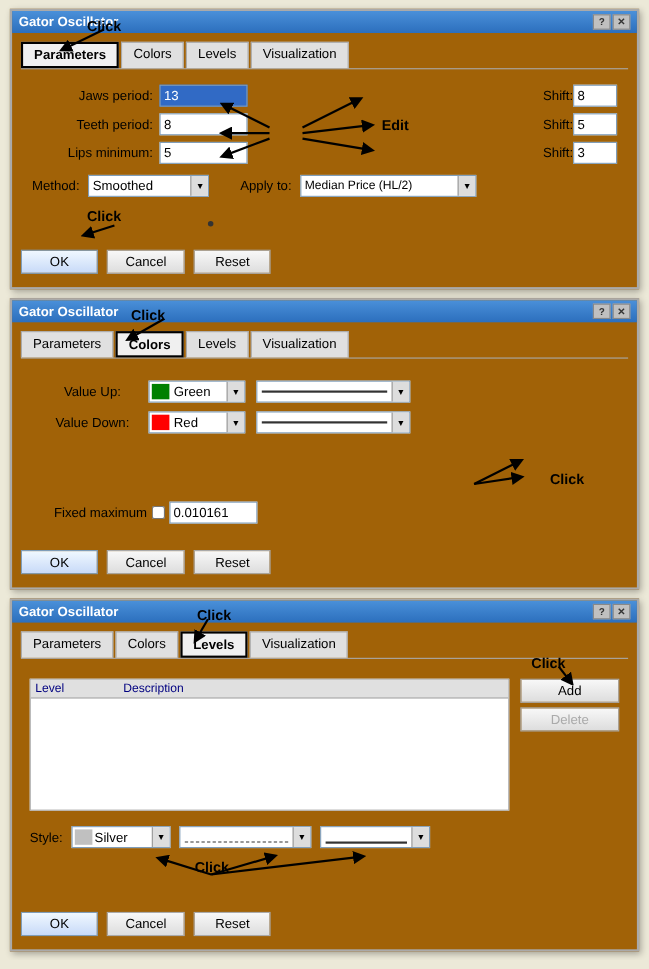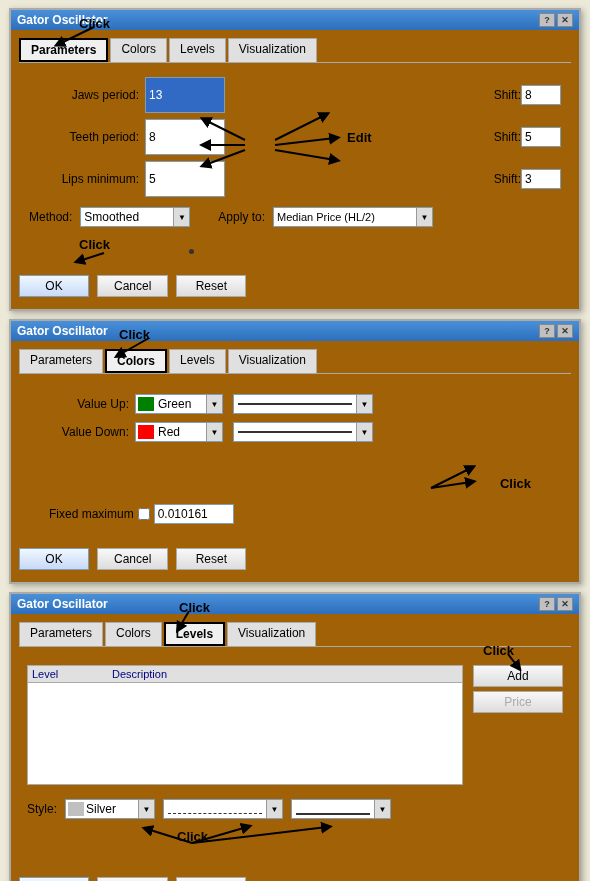--- a/index.html
+++ b/index.html
@@ -77,21 +77,21 @@
     .form-label {
       text-align: right;
       width: 110px;
       margin-right: 6px;
       color: #000;
     }
 
     .form-input {
       border: 1px solid #7f9db9;
       background: white;
-      padding: 17px 3px;
+      padding: 1px 3px;
       height: 20px;
       width: 80px;
       font-size: 12px;
     }
 
     .form-input.highlighted {
       background: #316ac5;
       color: white;
     }
 
@@ -150,21 +150,21 @@
     }
 
     
     .color-row {
       display: flex;
       align-items: center;
       margin-bottom: 8px;
     }
 
     .color-label {
-      text-align: right;
+      text-align: center;
       width: 90px;
       margin-right: 6px;
     }
 
     .color-select {
       display: flex;
       align-items: center;
       border: 1px solid #7f9db9;
       background: white;
       height: 20px;
@@ -596,21 +596,21 @@
               <svg style="position:absolute; top:-16px; left:30px; width:60px; height:22px; pointer-events:none;">
                 <defs>
                   <marker id="arr7" markerWidth="6" markerHeight="6" refX="3" refY="3" orient="auto">
                     <path d="M0,0 L6,3 L0,6 Z" fill="black"></path>
                   </marker>
                 </defs>
                 <line x1="5" y1="5" x2="15" y2="18" stroke="black" stroke-width="2" marker-end="url(#arr7)"></line>
               </svg>
               <button class="btn" style="width:90px;">Add</button>
             </div>
-            <button class="btn" style="width:90px; color:#aaa;" disabled="">Price</button>
+            <button class="btn" style="width:90px; color:#aaa;" disabled="">Delete</button>
           </div>
         </div>
 
         <div class="style-row">
           <span class="style-label">Style:</span>
 
           <div class="style-color-select">
             <div class="silver-swatch"></div>
             <span style="font-size:12px; flex:1;">Silver</span>
             <div class="select-arrow">▼</div>

